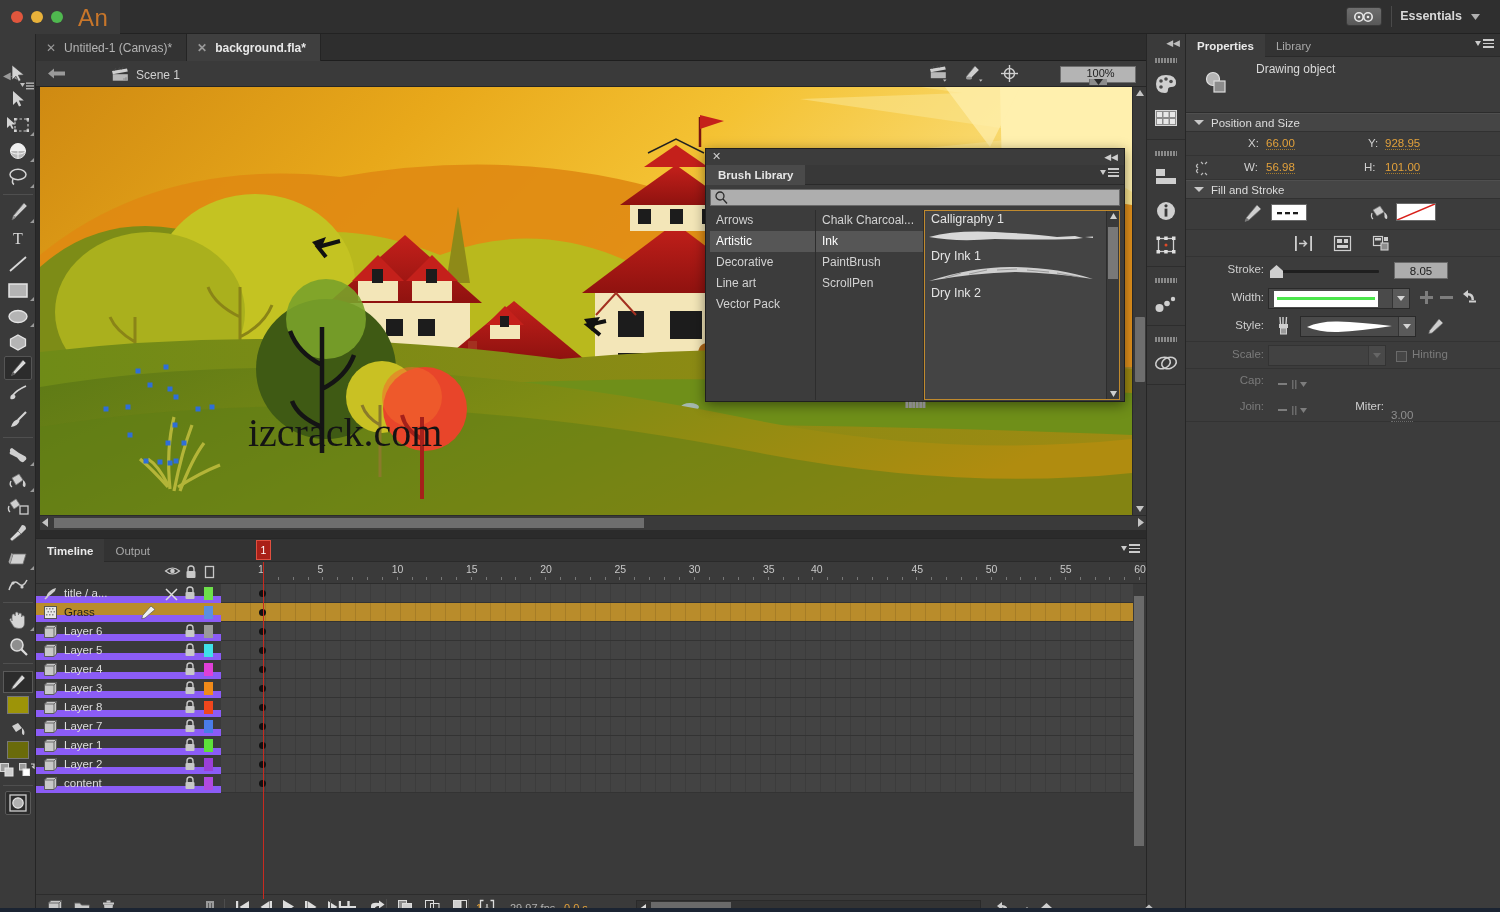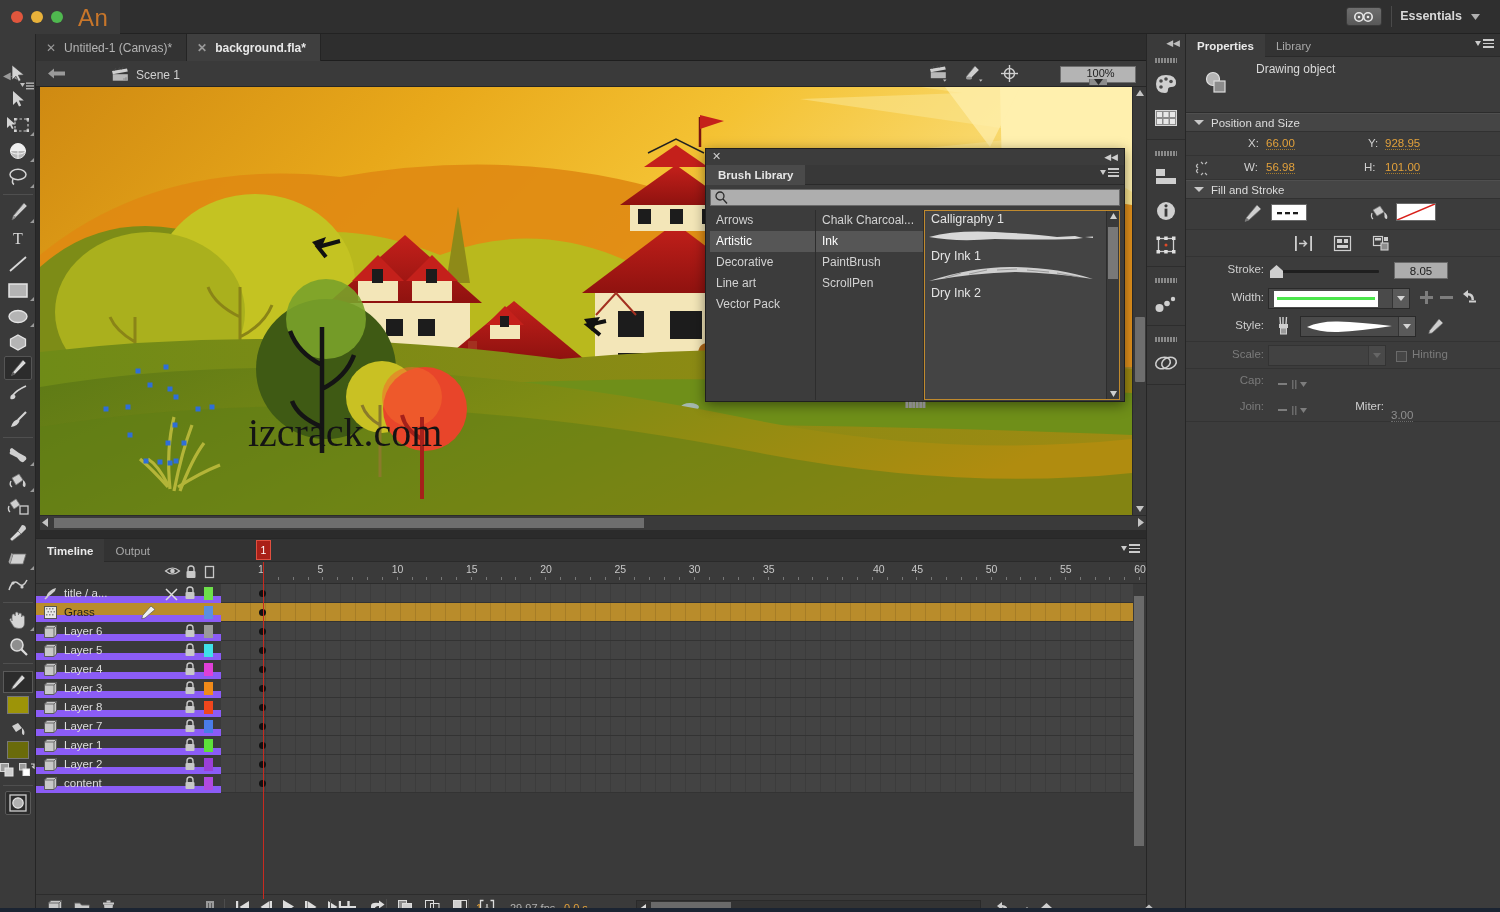--- a/index.html
+++ b/index.html
@@ -1533,21 +1533,21 @@
 
     <div class="ruler" id="ruler">
         <span class="rtick" style="left: 37px;">1</span>
         <span class="rtick" style="left: 96.4px;">5</span>
         <span class="rtick" style="left: 170.65px;">10</span>
         <span class="rtick" style="left: 244.9px;">15</span>
         <span class="rtick" style="left: 319.15px;">20</span>
         <span class="rtick" style="left: 393.4px;">25</span>
         <span class="rtick" style="left: 467.65px;">30</span>
         <span class="rtick" style="left: 541.9px;">35</span>
-        <span class="rtick" style="left: 652px; text-align: center;">40</span>
+        <span class="rtick" style="left: 590px; text-align: center;">40</span>
         <span class="rtick" style="left: 690.4px;">45</span>
         <span class="rtick" style="left: 764.65px;">50</span>
         <span class="rtick" style="left: 838.9px;">55</span>
         <span class="rtick" style="left: 913.15px;">60</span>
         <span class="rsub" style="left: 42px;"></span>
         <span class="rsub" style="left: 56.85px;"></span>
         <span class="rsub" style="left: 71.7px;"></span>
         <span class="rsub" style="left: 86.55px;"></span>
         <span class="rsub" style="left: 101.4px;"></span>
         <span class="rsub" style="left: 116.25px;"></span>

